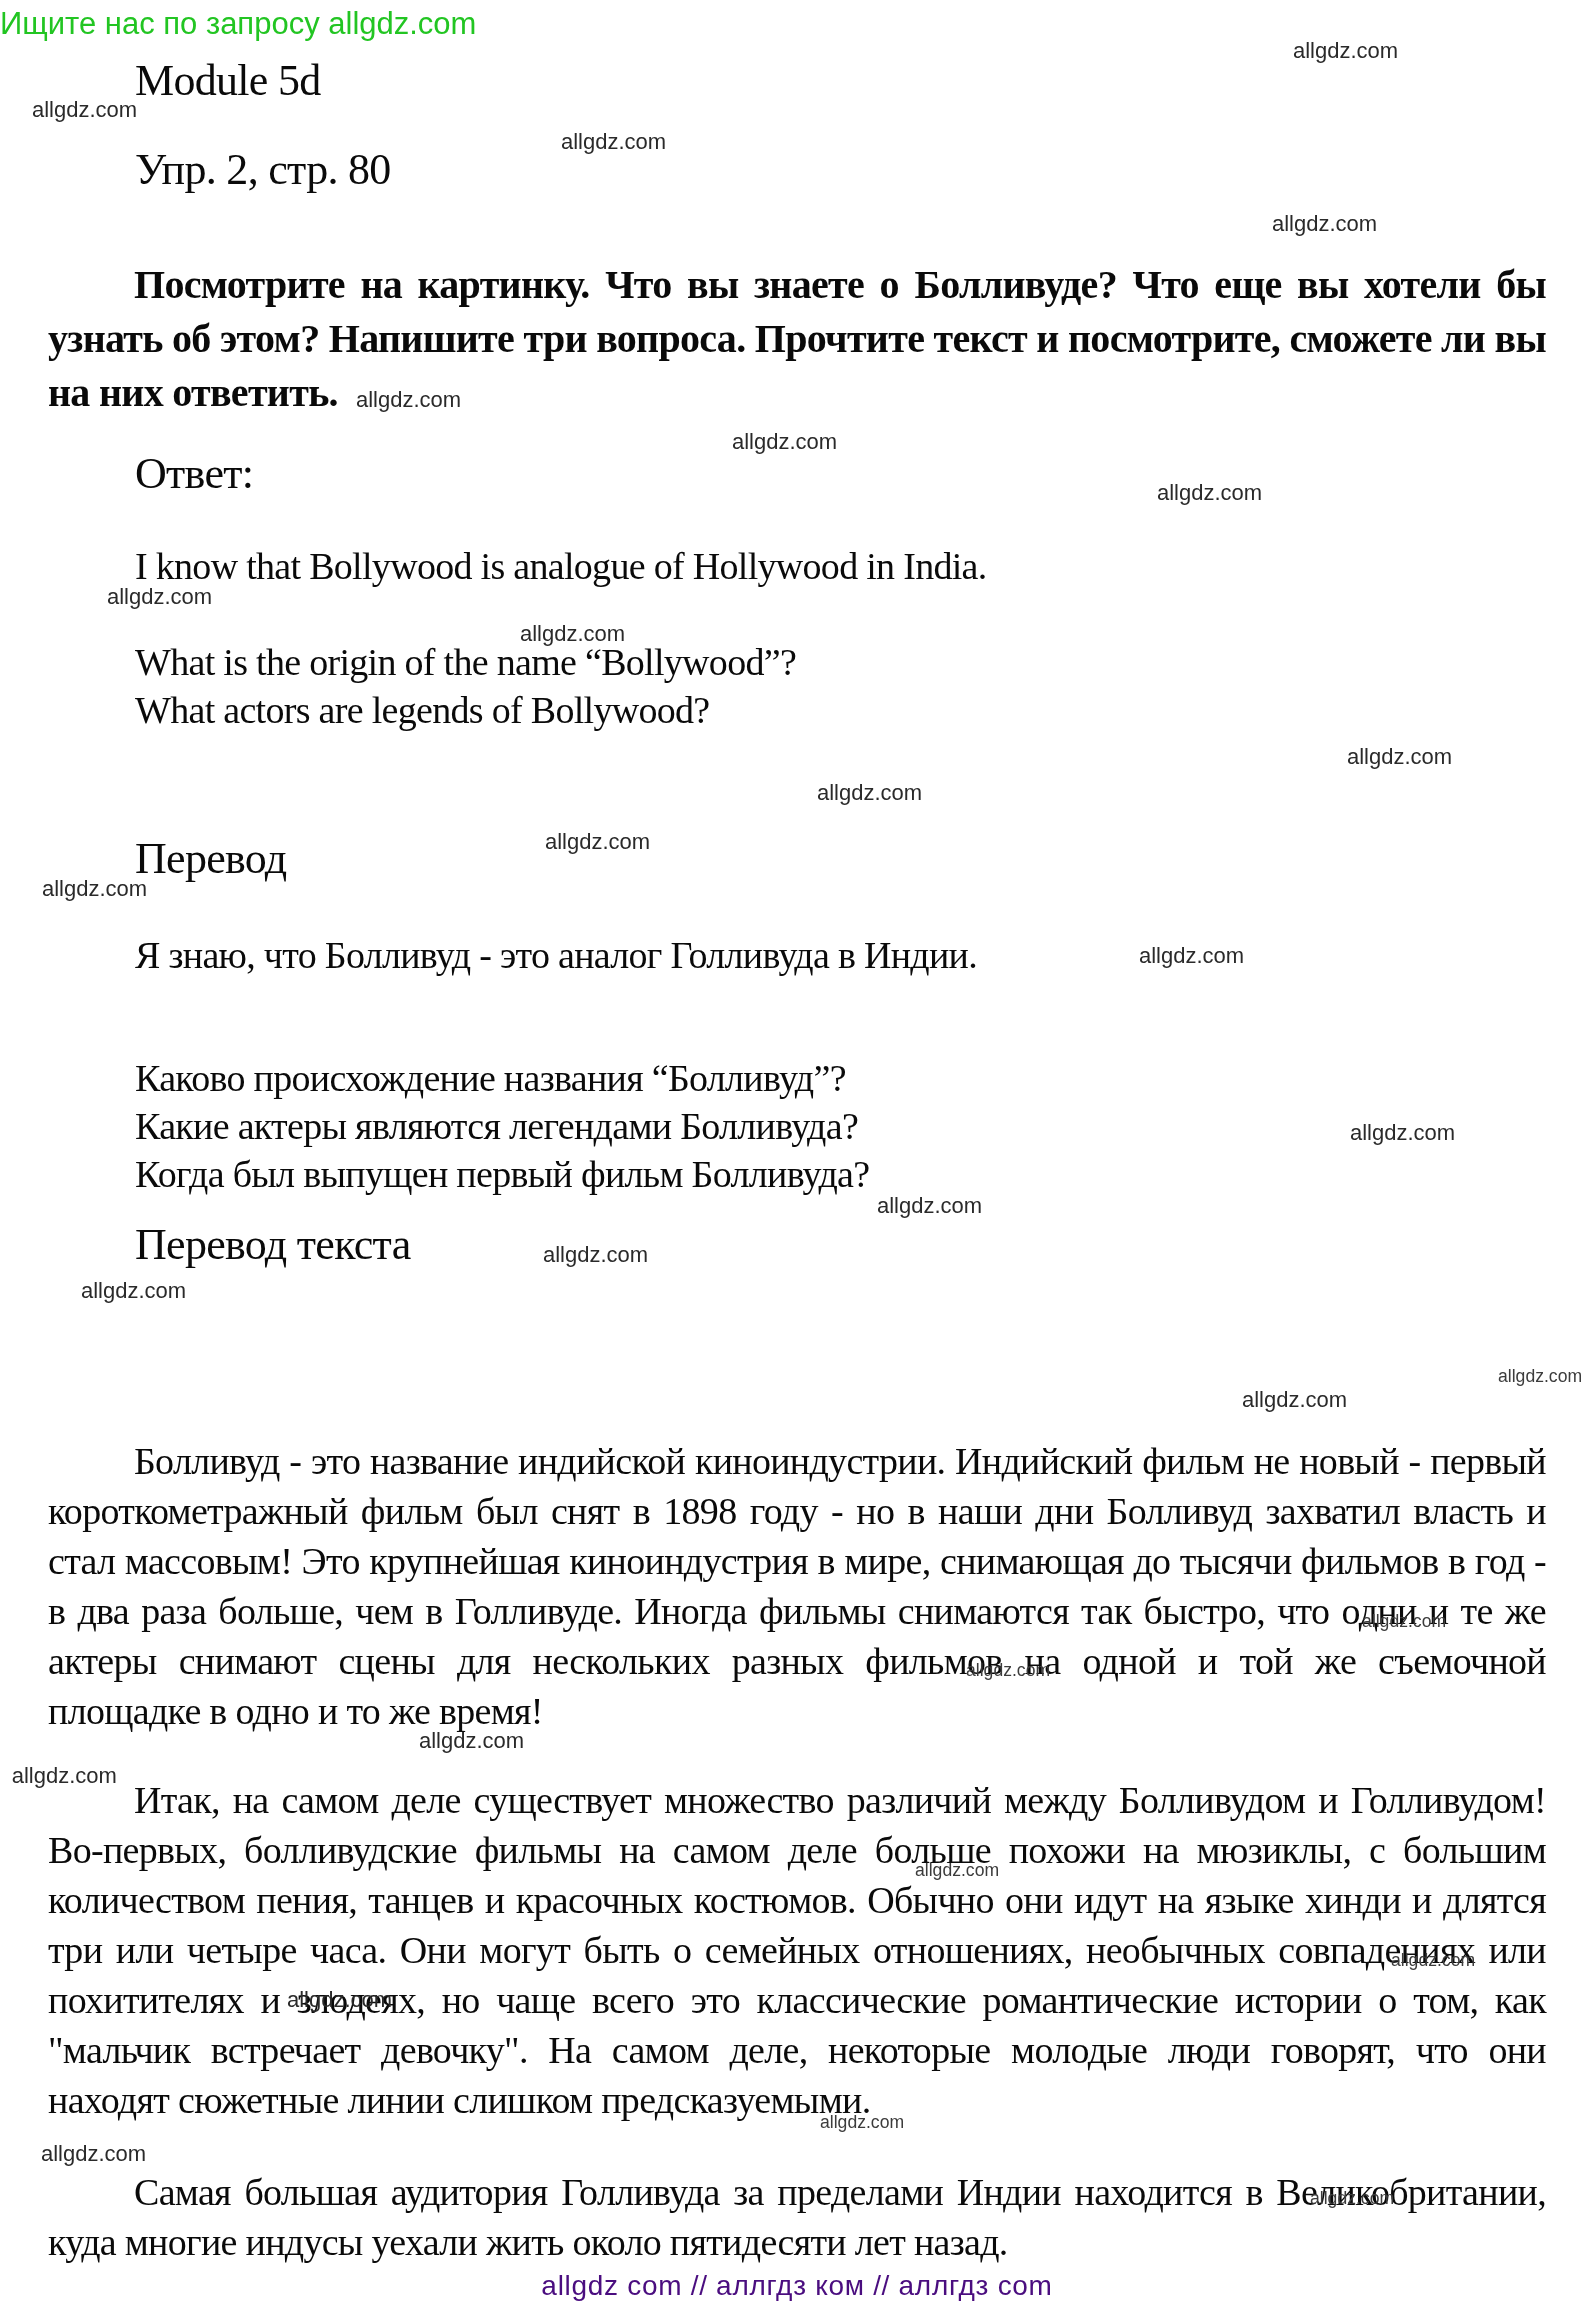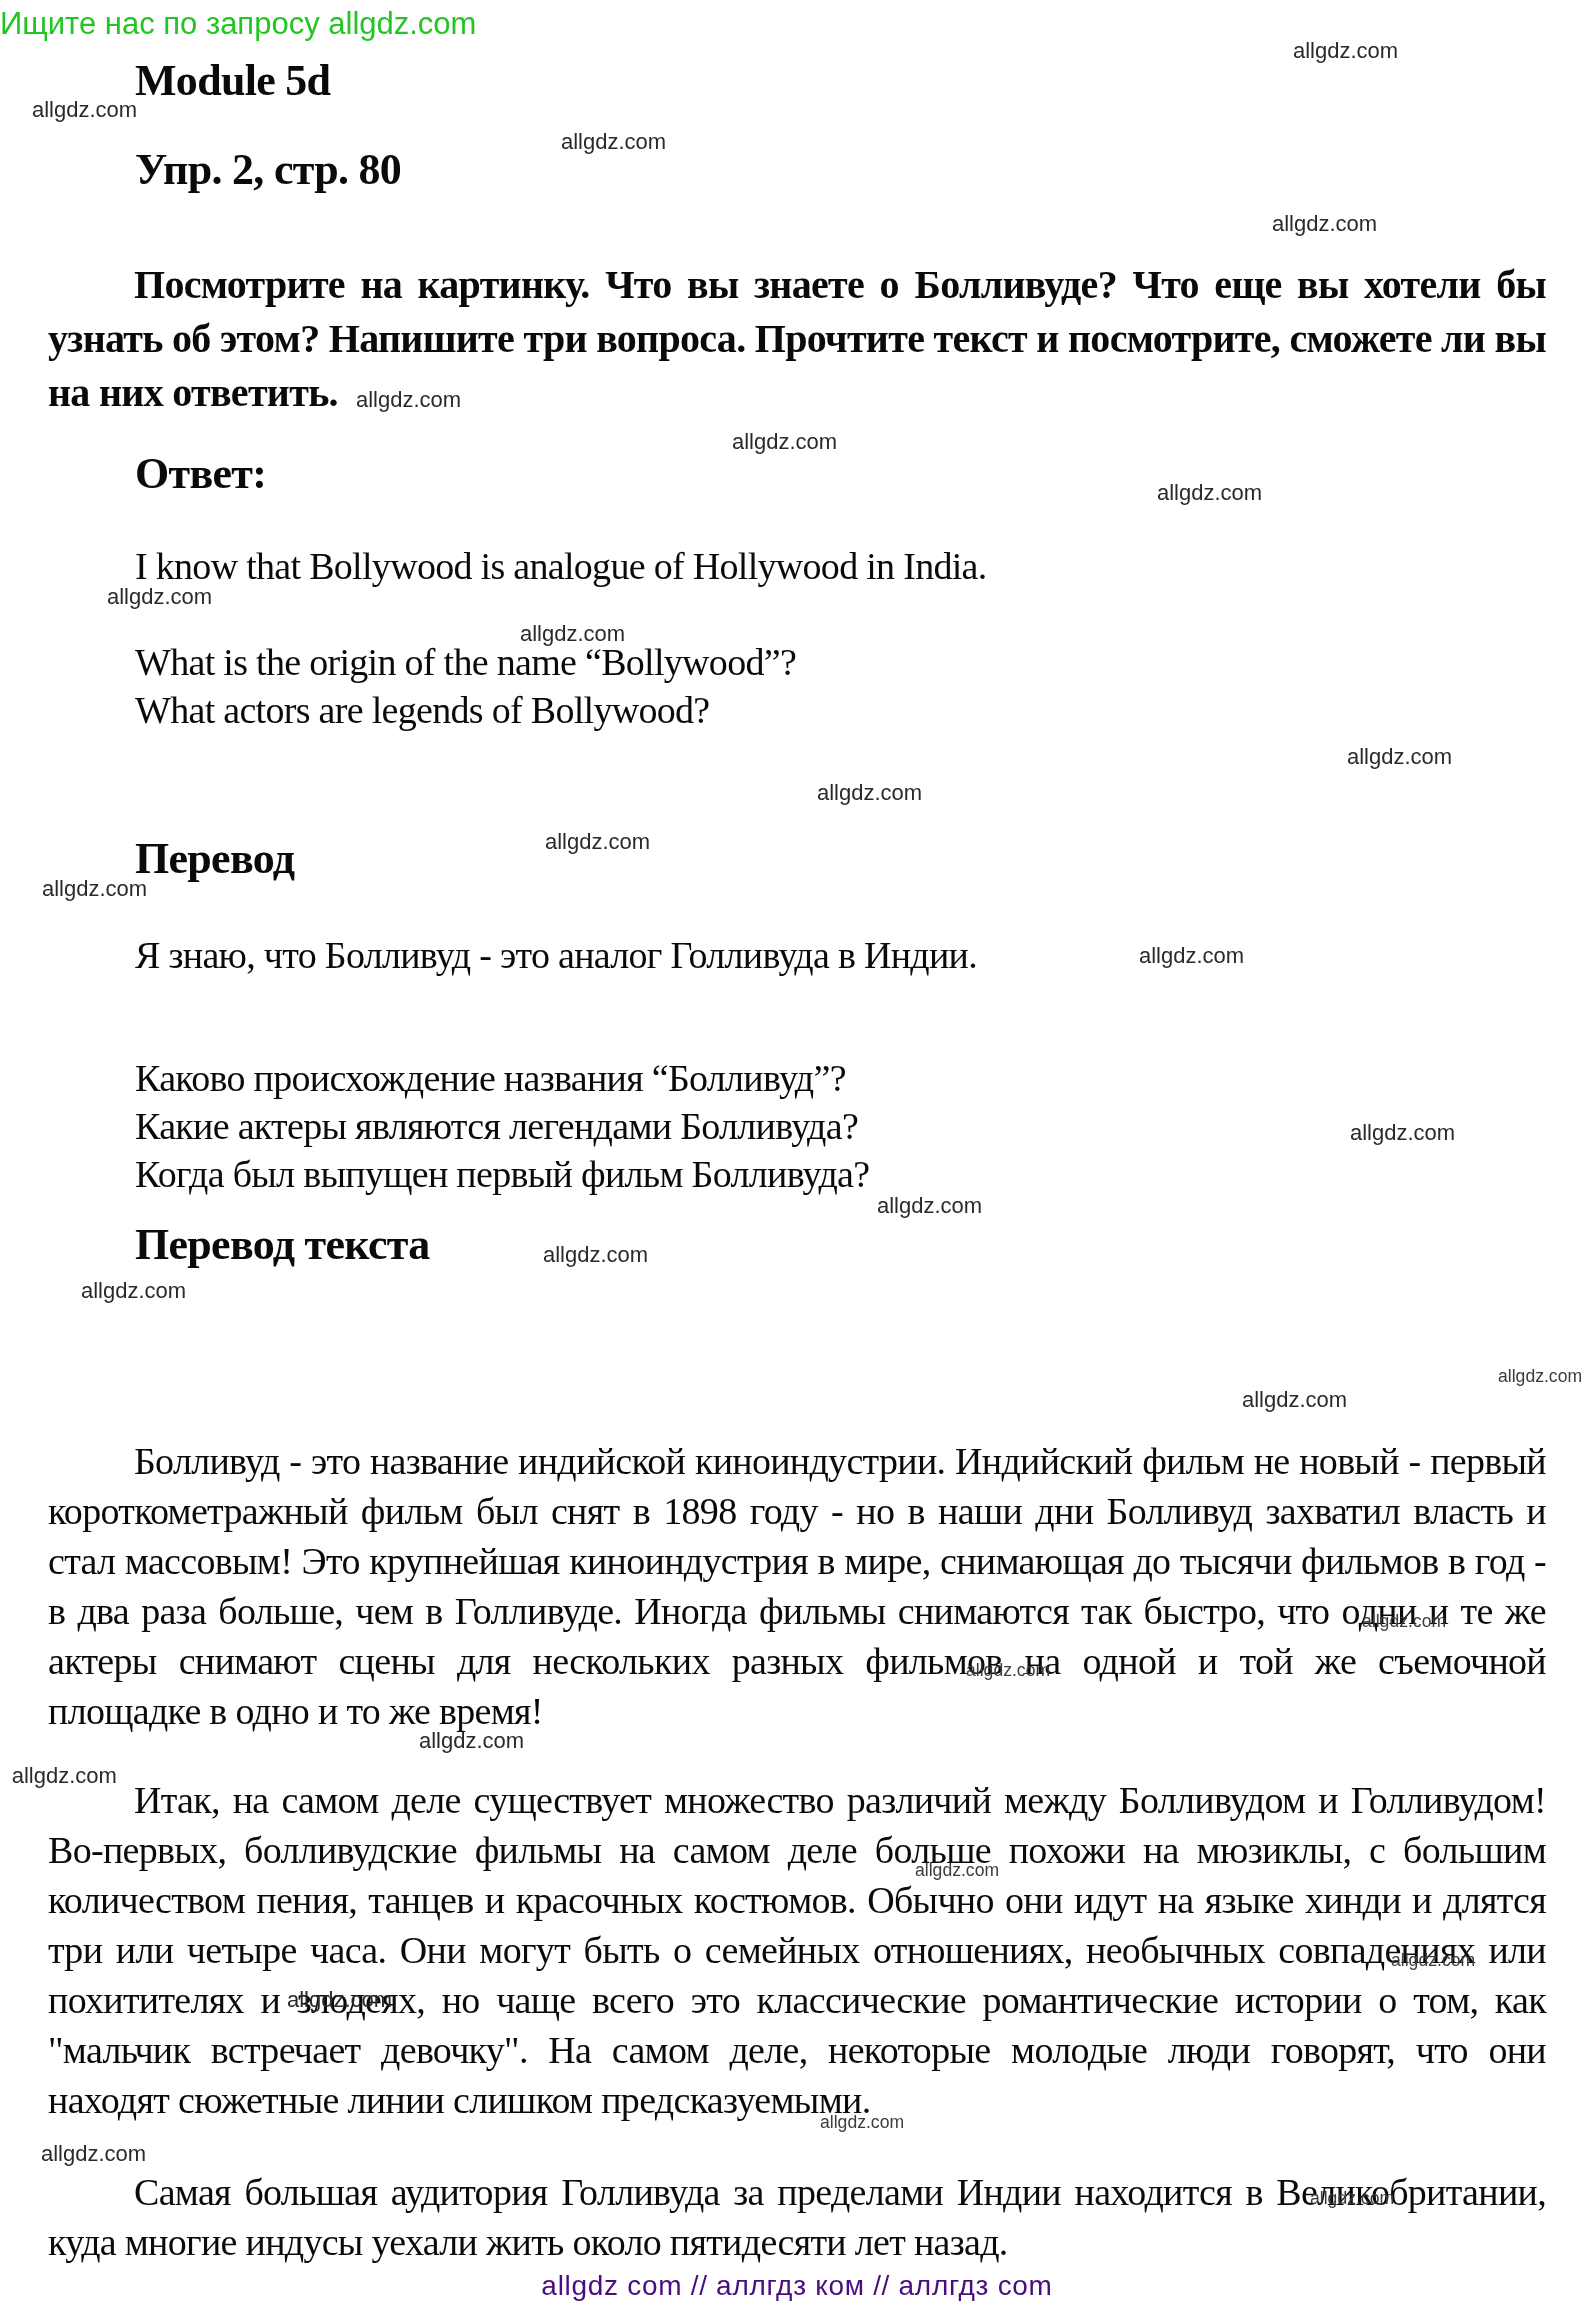--- a/index.html
+++ b/index.html
@@ -21,21 +21,21 @@
   }
   .banner{
     position:absolute; top:6px; left:0; width:100%;
     text-align:left;
     font-family:"Liberation Sans", sans-serif;
     font-size:31px; line-height:35px;
     color:var(--green);
   }
   .heading{
     position:absolute; left:135px;
-    font-weight:bold;
+    font-weight:normal;
     font-size:44px; line-height:48px;
     letter-spacing:-0.7px;
     white-space:nowrap;
   }
   .h-module{top:57px;}
   .h-exercise{top:146px;}
   .h-answer{top:450px;}
   .h-translation{top:835px;}
   .h-texttrans{top:1221px;}
   .task{

